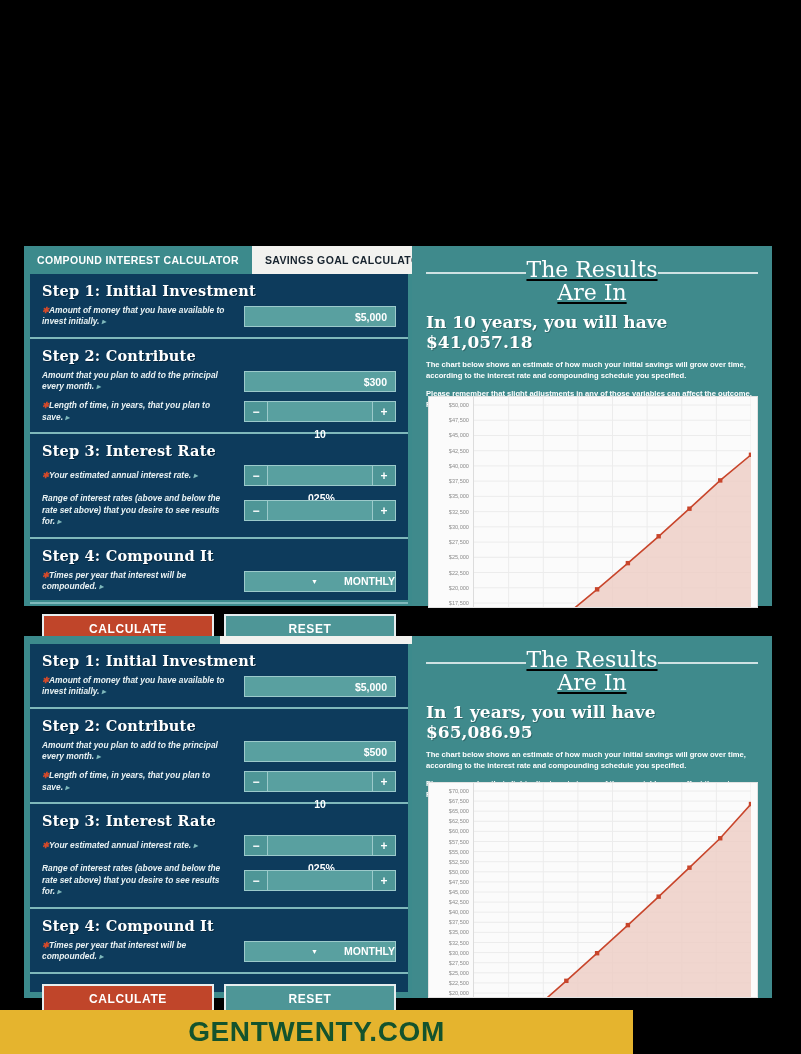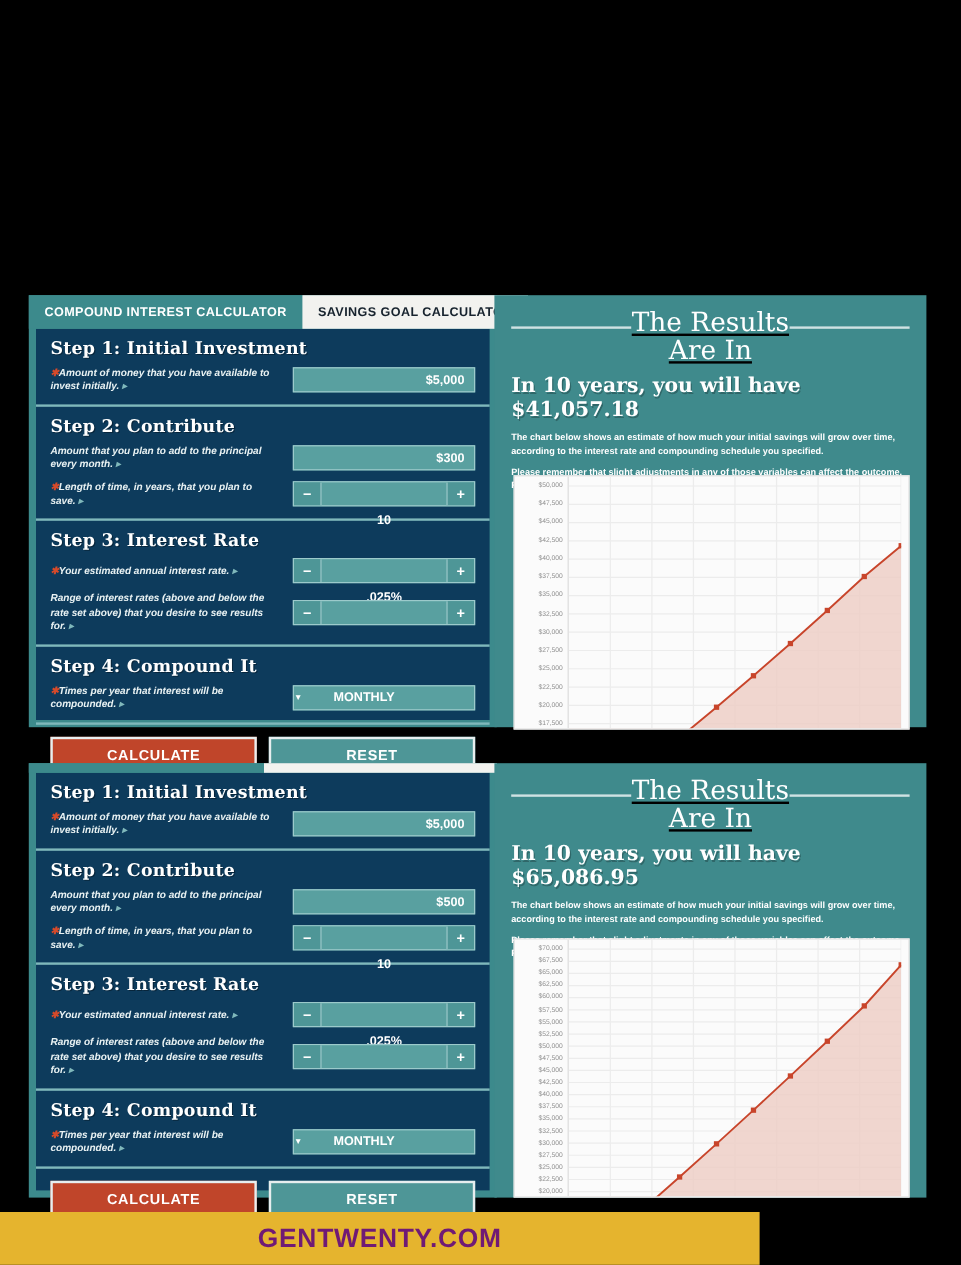--- a/index.html
+++ b/index.html
@@ -41,21 +41,21 @@
          box-sizing:border-box;display:flex;align-items:center;
          width:152px;flex:none;}
   .field.plain{justify-content:flex-end;padding-right:8px;}
   .field .val{color:#ffffff;font-size:10.5px;font-weight:bold;}
   .stepper{padding:0;}
   .stepper .btn{width:22px;height:100%;display:flex;align-items:center;
       justify-content:center;color:#ffffff;font-size:12px;font-weight:bold;
       background:#4e9697;border-right:1px solid #9ccacb;}
   .stepper .btn.plus{border-right:none;border-left:1px solid #9ccacb;}
   .stepper .mid{flex:1;display:flex;align-items:center;justify-content:center;margin-top:44px;}
-  .select{justify-content:flex-start;gap:26px;}
+  .select{justify-content:flex-end;gap:26px;}
   .select .arrow{color:#ffffff;font-size:7px;}
 
   
   .actions{display:flex;gap:10px;padding:10px 12px 12px 12px;}
   .btn-big{height:30px;flex:1;display:flex;align-items:center;
      justify-content:center;color:#fff;font-size:12px;font-weight:bold;
      letter-spacing:.6px;border:2px solid #e7eeef;box-sizing:border-box;}
   .btn-calc{background:#c0452a;}
   .btn-reset{background:#4e9697;}
 
@@ -76,21 +76,21 @@
       box-sizing:border-box;overflow:hidden;}
   .yaxis{position:absolute;left:0;top:0;bottom:0;width:44px;}
   .ytick{position:absolute;right:4px;transform:translateY(-50%);
          color:#8d8d8d;font-size:5.6px;white-space:nowrap;}
   .plot{position:absolute;left:44px;right:6px;top:0;bottom:0;
         border-left:1px solid #dcdcdc;}
   .plot svg{display:block;width:100%;height:100%;}
 
   .footer{position:absolute;left:0;right:0;bottom:0;height:44px;
      background:#e5b42e;display:flex;align-items:center;justify-content:center;}
-  .footer span{color:#701a75;font-size:22px;font-weight:bold;letter-spacing:.6px;}
+  .footer span{color:#14532d;font-size:28px;font-weight:bold;letter-spacing:.6px;}
 </style>
 </head>
 <body>
 
 <div class="stage">
 
   <div class="calc-panel" id="calc-top" style="left:24px;top:246px;width:390px;height:360px;">
 
     <div class="tabbar">
       <div class="tab active">COMPOUND INTEREST CALCULATOR</div>
@@ -315,21 +315,21 @@
 
   <div class="results-panel" id="res-bot" style="left:412px;top:636px;width:360px;height:362px;">
 
     <div class="res-title-wrap">
       <div class="rule left"></div>
       <div class="rule right"></div>
       <div class="res-title">The Results</div>
       <div class="res-title">Are In</div>
     </div>
 
-    <div class="res-amount">In 10 years, you will have $65,086.95</div>
+    <div class="res-amount">In 1 years, you will have $65,086.95</div>
     <div class="res-p">The chart below shows an estimate of how much your initial savings will grow over time, according to the interest rate and compounding schedule you specified.</div>
     <div class="res-p">Please remember that slight adjustments in any of those variables can affect the outcome. Reset the calculator and provide different figures to show different scenarios.</div>
 
     <div class="chart-box" id="chart-bottom" style="position:absolute;left:16px;top:146px;width:330px;height:216px;">
       <div class="yaxis">
           <div class="ytick" style="top:8px">$70,000</div>
           <div class="ytick" style="top:18.1px">$67,500</div>
           <div class="ytick" style="top:28.200000000000003px">$65,000</div>
           <div class="ytick" style="top:38.3px">$62,500</div>
           <div class="ytick" style="top:48.400000000000006px">$60,000</div>

